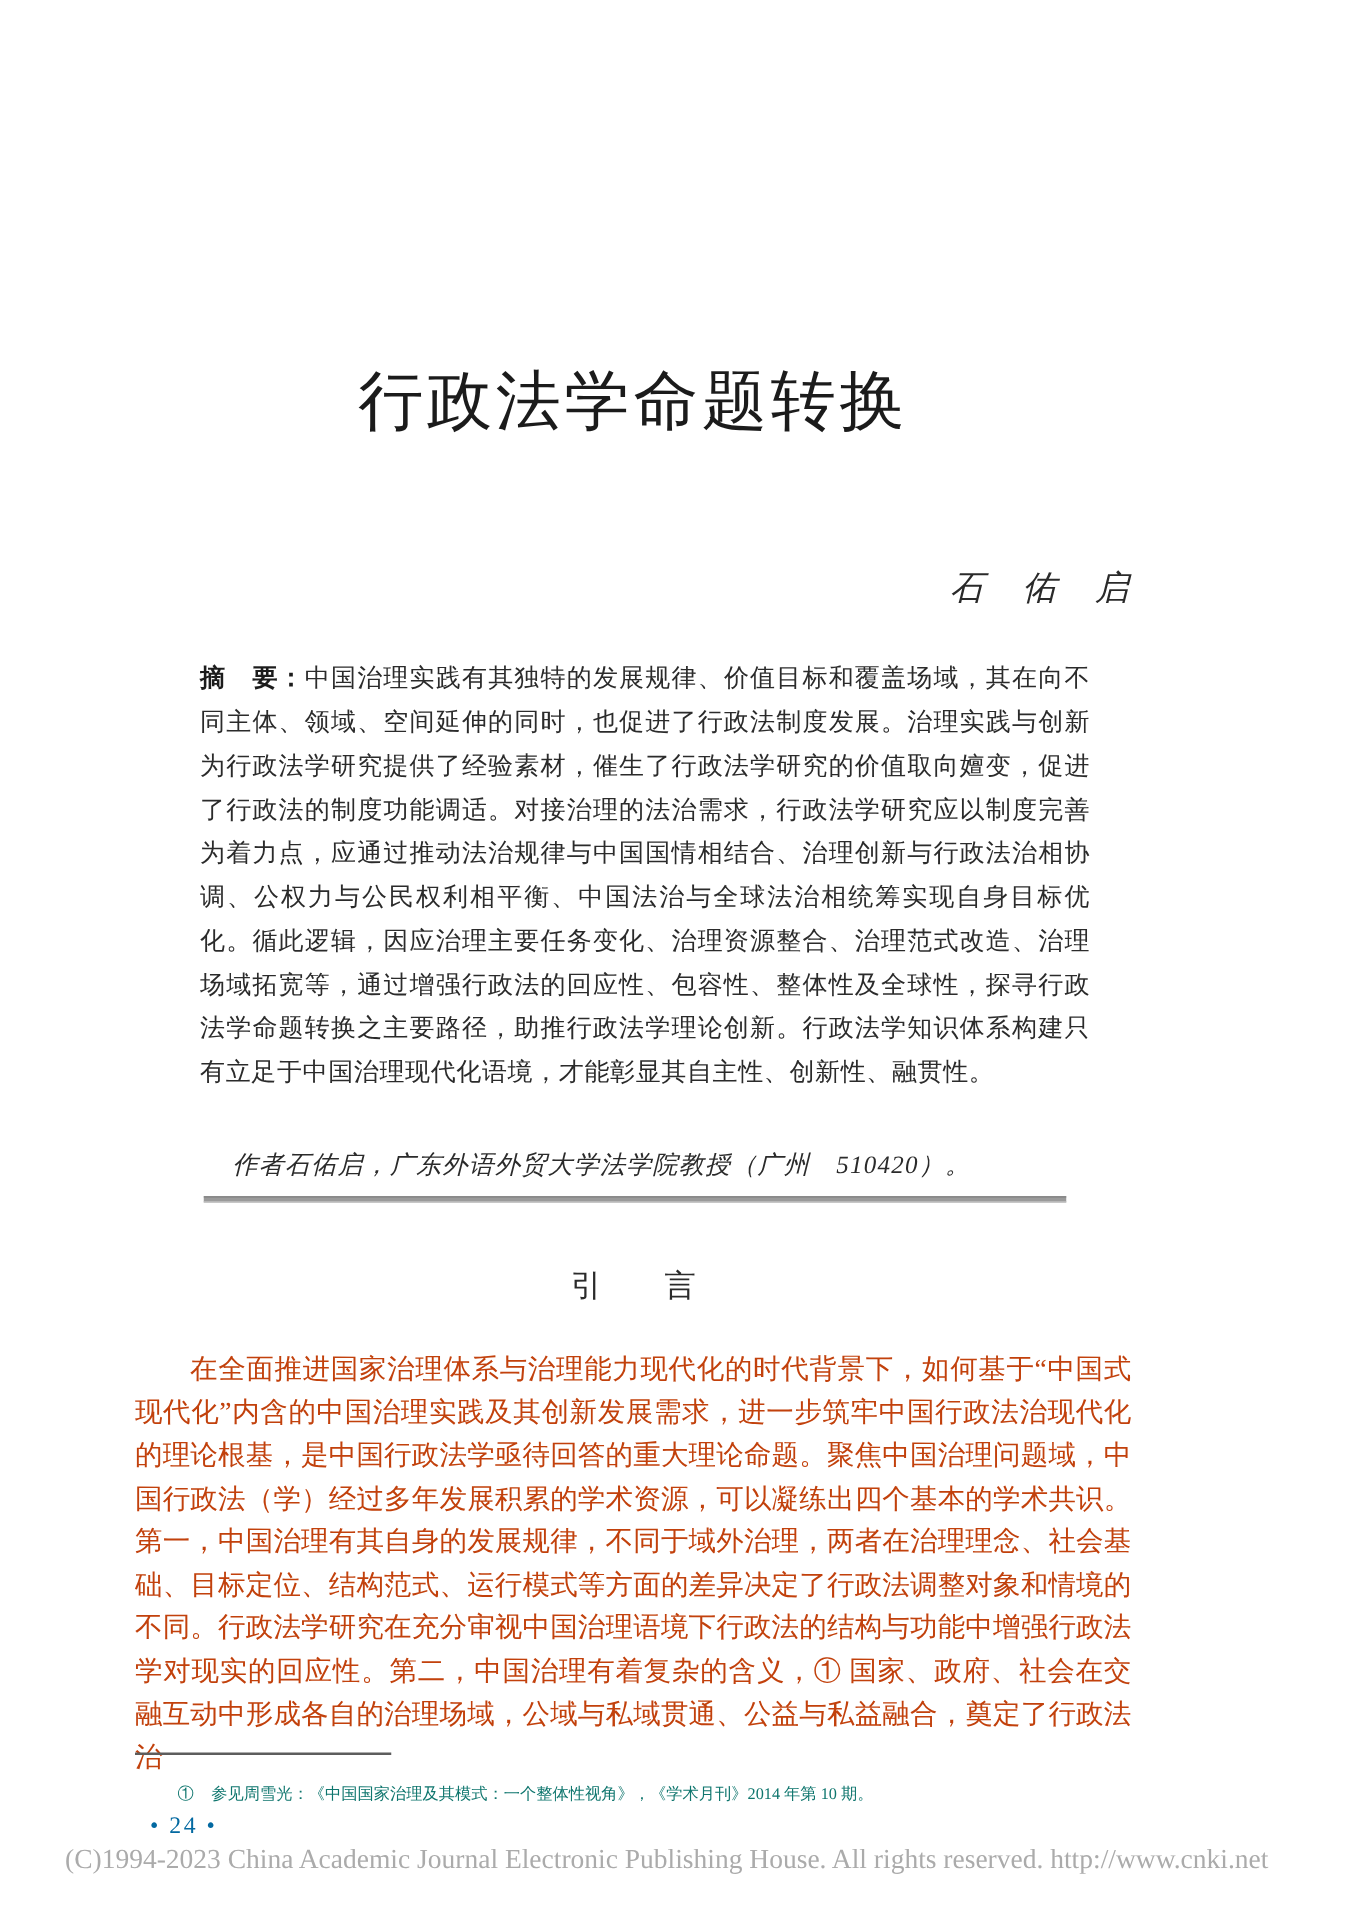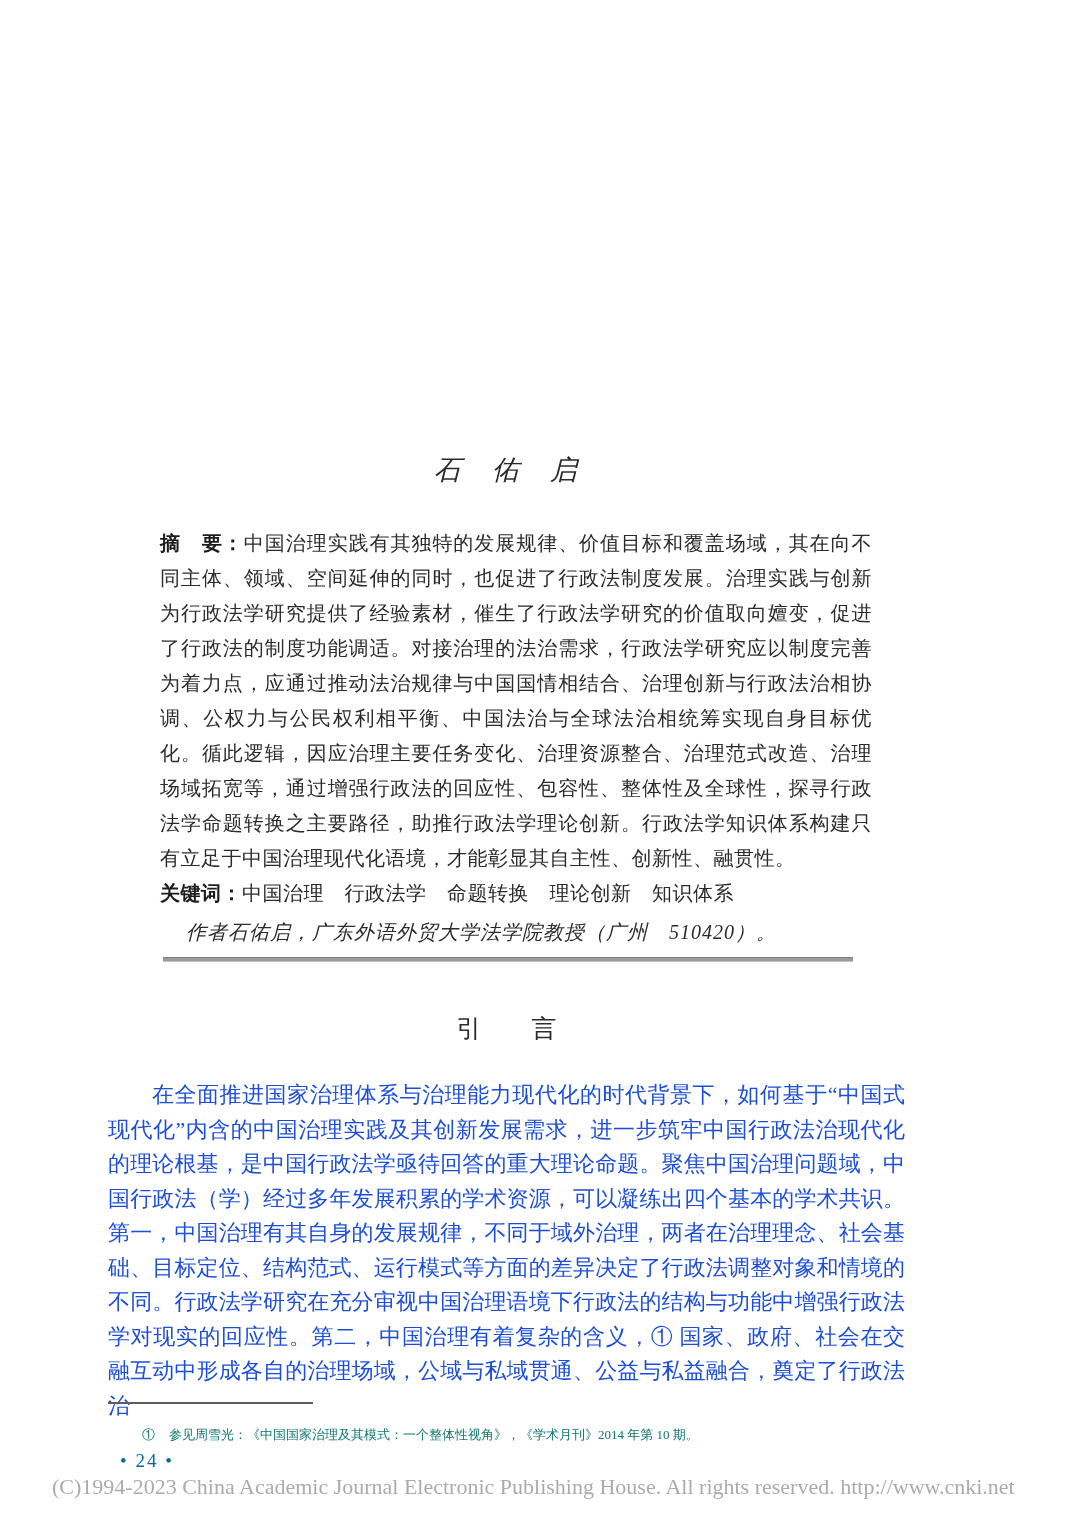--- a/index.html
+++ b/index.html
@@ -19,21 +19,21 @@
   .col{position:absolute;left:108px;width:797px;}
   .article-title{
     position:absolute;top:284px;left:0;width:100%;
     text-align:center;
     font-size:52px;line-height:76px;
     letter-spacing:3px;
     color:#1b1b1b;
   }
   .author-name{
     position:absolute;top:452px;left:0;width:100%;
-    text-align:center;
+    text-align:right;
     font-size:27px;
     letter-spacing:2px;
     color:#2a2a2a;
     font-style:italic;
   }
   .abstract-block{
     position:absolute;top:526px;left:52px;width:712px;
     font-size:20px;line-height:35px;
     text-align:justify;
     color:#2b2b2b;
@@ -60,21 +60,21 @@
     position:absolute;top:1012px;left:0;width:100%;
     text-align:center;
     font-size:25px;
     color:#2a2a2a;
   }
   .body-par{
     position:absolute;top:1078px;left:0;width:797px;
     font-size:22px;line-height:34.5px;
     text-align:justify;
     text-indent:2em;
-    color:#1d4ed8;
+    color:#c2410c;
     margin:0;
   }
   .footnote-divider{
     position:absolute;top:1402px;left:0;width:205px;
     border-top:2px solid #5d5d5d;
   }
   .footnote{
     position:absolute;top:1420px;left:0;width:797px;
     font-size:13px;line-height:30px;
     color:#0f766e;
@@ -98,27 +98,27 @@
   }
 </style>
 </head>
 <body>
 
 <div class="page">
 
   <div class="col">
 
     <h1 class="article-title" style="margin:0;font-weight:normal;">
+      <span style="display:block">行政法学命题转换</span>
     </h1>
 
     <div class="author-name">石　佑　启</div>
 
     <div class="abstract-block">
       <p><span class="abstract-label">摘　要：</span><span>中国治理实践有其独特的发展规律、价值目标和覆盖场域，其在向不同主体、领域、空间延伸的同时，也促进了行政法制度发展。治理实践与创新为行政法学研究提供了经验素材，催生了行政法学研究的价值取向嬗变，促进了行政法的制度功能调适。对接治理的法治需求，行政法学研究应以制度完善为着力点，应通过推动法治规律与中国国情相结合、治理创新与行政法治相协调、公权力与公民权利相平衡、中国法治与全球法治相统筹实现自身目标优化。循此逻辑，因应治理主要任务变化、治理资源整合、治理范式改造、治理场域拓宽等，通过增强行政法的回应性、包容性、整体性及全球性，探寻行政法学命题转换之主要路径，助推行政法学理论创新。行政法学知识体系构建只有立足于中国治理现代化语境，才能彰显其自主性、创新性、融贯性。</span></p>
-      <p class="keywords-line"><span class="keywords-label">关键词：</span><span>中国治理　行政法学　命题转换　理论创新　知识体系</span></p>
     </div>
 
     <div class="author-note">作者石佑启，广东外语外贸大学法学院教授（广州　510420）。</div>
 
     <div class="rule"></div>
 
     <h2 class="section-heading" style="margin:0;font-weight:normal;">引　　言</h2>
 
     <p class="body-par">在全面推进国家治理体系与治理能力现代化的时代背景下，如何基于“中国式现代化”内含的中国治理实践及其创新发展需求，进一步筑牢中国行政法治现代化的理论根基，是中国行政法学亟待回答的重大理论命题。聚焦中国治理问题域，中国行政法（学）经过多年发展积累的学术资源，可以凝练出四个基本的学术共识。第一，中国治理有其自身的发展规律，不同于域外治理，两者在治理理念、社会基础、目标定位、结构范式、运行模式等方面的差异决定了行政法调整对象和情境的不同。行政法学研究在充分审视中国治理语境下行政法的结构与功能中增强行政法学对现实的回应性。第二，中国治理有着复杂的含义，① 国家、政府、社会在交融互动中形成各自的治理场域，公域与私域贯通、公益与私益融合，奠定了行政法治</p>
 

